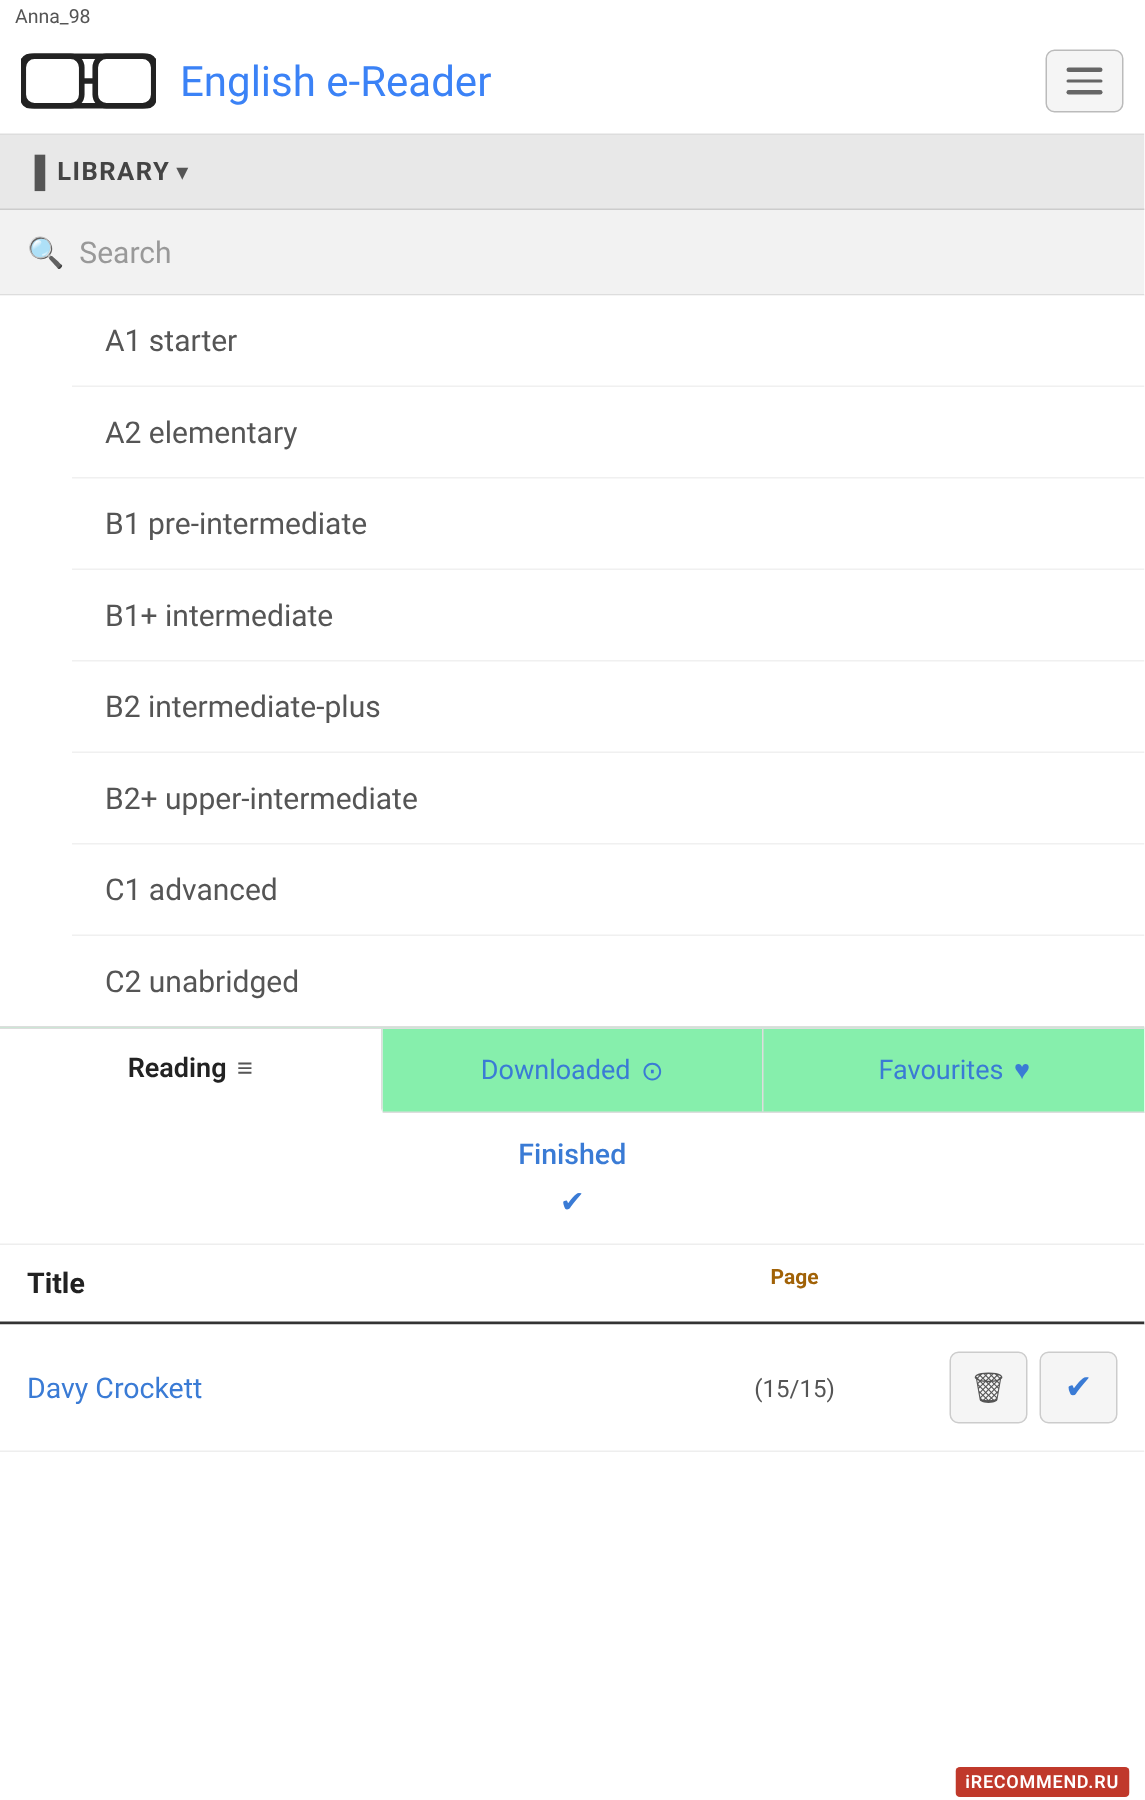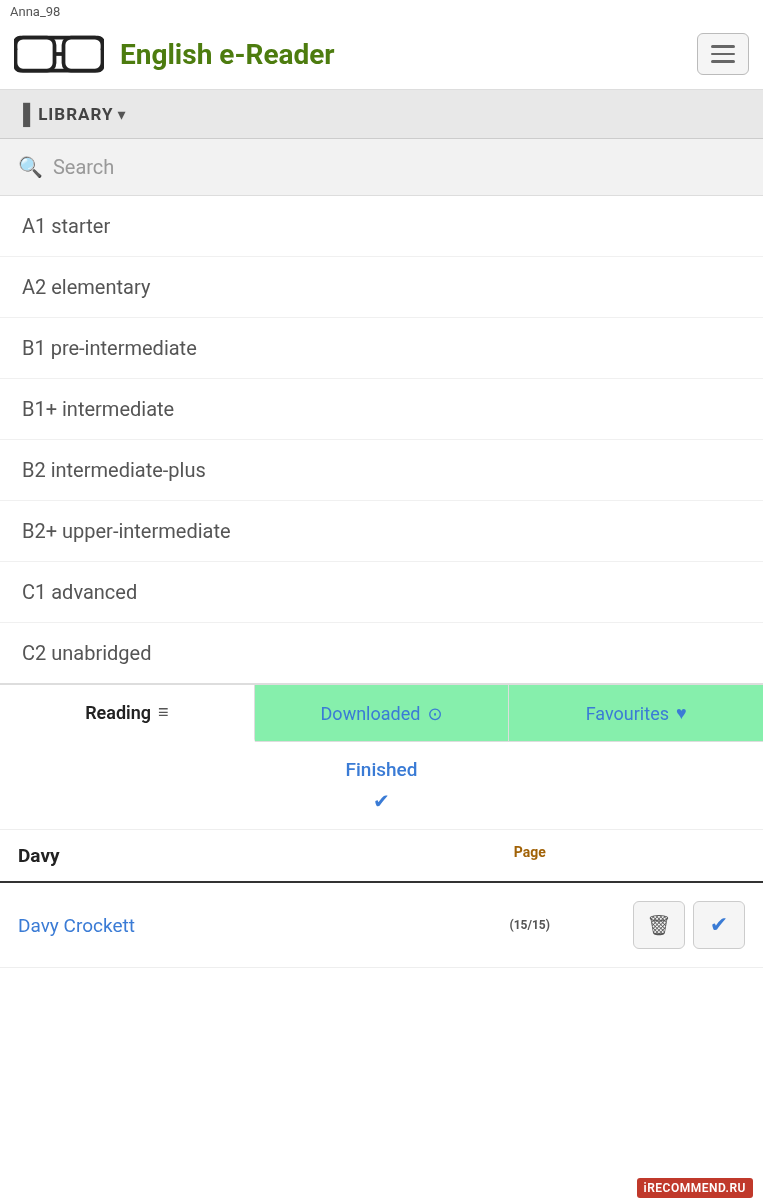--- a/index.html
+++ b/index.html
@@ -31,22 +31,22 @@
       border-bottom: 1px solid #ddd;
     }
     .glasses-icon {
       width: 90px;
       height: 50px;
       margin-right: 16px;
       flex-shrink: 0;
     }
     .app-title {
       font-size: 28px;
-      color: #4d7c0f;
-      font-weight: 700;
+      color: #3b82f6;
+      font-weight: 400;
       flex: 1;
     }
     .menu-button {
       width: 52px;
       height: 42px;
       border: 1.5px solid #bbb;
       border-radius: 6px;
       background: #f5f5f5;
       display: flex;
       flex-direction: column;
@@ -111,20 +111,21 @@
     .menu-list {
       background: #fff;
       border-bottom: 1px solid #ddd;
     }
     .menu-item {
       padding: 18px 22px;
       font-size: 20px;
       color: #555;
       border-bottom: 1px solid #f0f0f0;
       cursor: pointer;
+      margin-left: 48px;
     }
     .menu-item:last-child {
       border-bottom: none;
     }
 
     
     .tabs-bar {
       display: flex;
       align-items: stretch;
       background: #86efac;
@@ -214,24 +215,23 @@
       background: #fff;
       border-bottom: 1px solid #eee;
     }
     .td-title {
       flex: 2.5;
       font-size: 19px;
       color: #3a7bd5;
     }
     .td-page {
       flex: 1;
-      font-size: 12px;
+      font-size: 16px;
       color: #555;
       text-align: center;
-      font-weight: bold;
     }
     .td-actions {
       width: 130px;
       display: flex;
       gap: 8px;
       justify-content: flex-end;
     }
     .action-btn {
       width: 52px;
       height: 48px;
@@ -325,21 +325,21 @@
     <span class="tab-icon heart">♥</span>
   </div>
 </div>
 
 <div class="finished-row">
   <span class="finished-label">Finished</span>
   <span class="finished-check">✔</span>
 </div>
 
 <div class="table-header">
-  <div class="th-title">Davy</div>
+  <div class="th-title">Title</div>
   <div class="th-page">Page</div>
   <div class="th-actions"></div>
 </div>
 
 <div class="table-row">
   <div class="td-title">Davy Crockett</div>
   <div class="td-page">(15/15)</div>
   <div class="td-actions">
     <button class="action-btn">🗑</button>
     <button class="action-btn check">✔</button>

